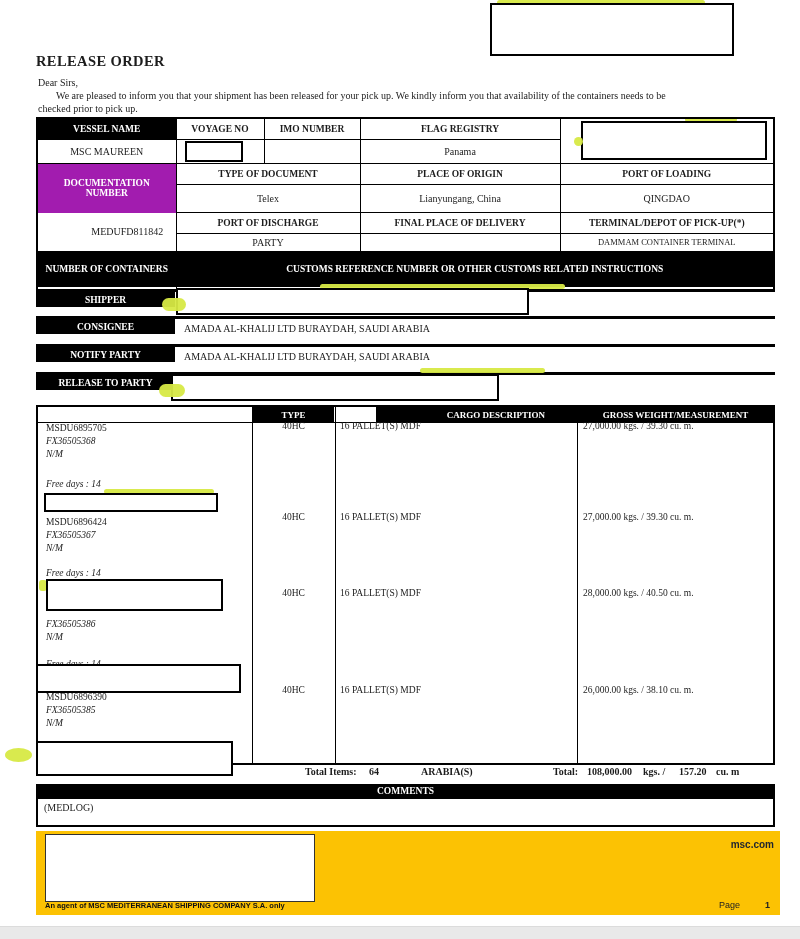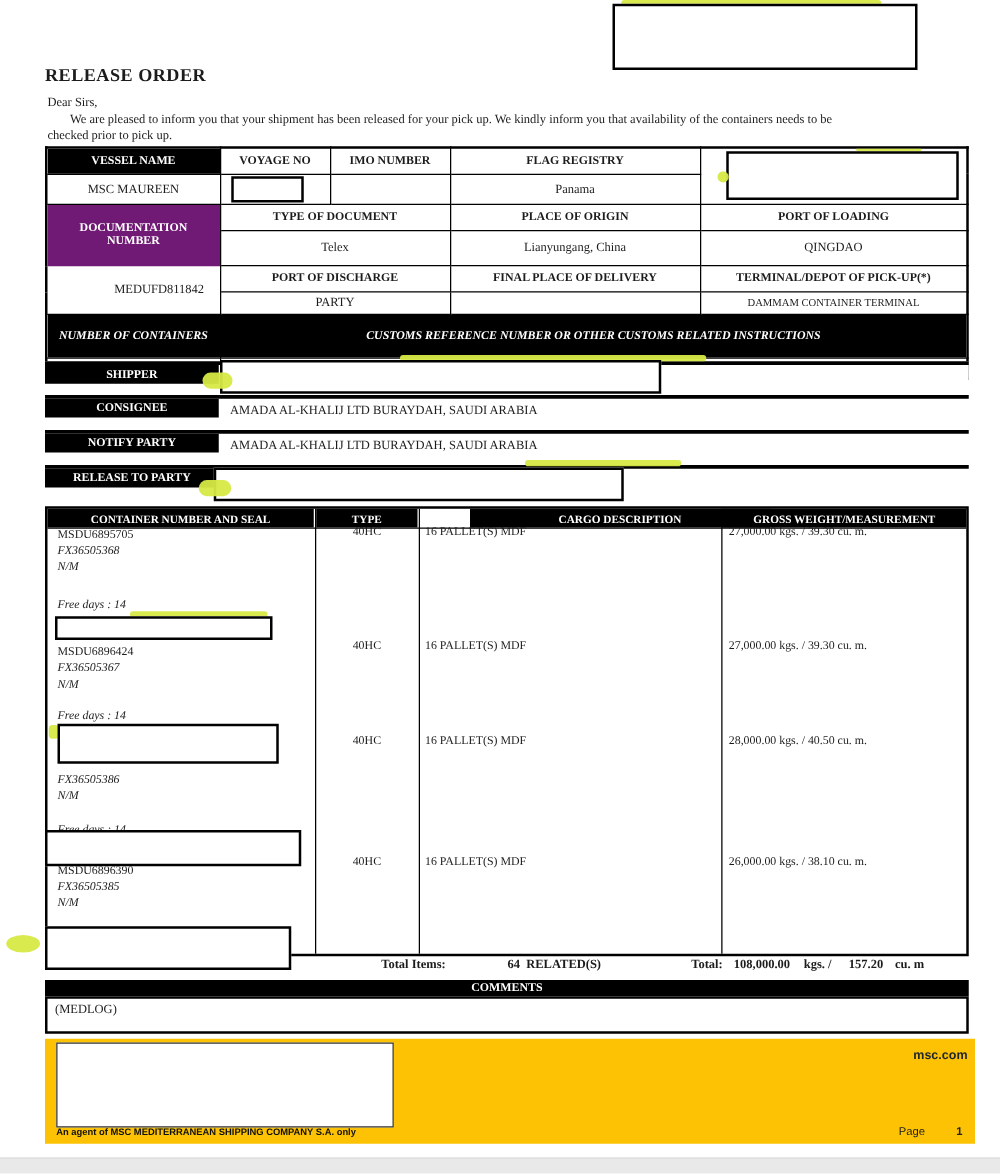--- a/index.html
+++ b/index.html
@@ -30,25 +30,25 @@
     position:absolute; left:36px; top:117px; width:739px;
     border-collapse:collapse; table-layout:fixed;
     border:2px solid #000;
   }
   .t1 th, .t1 td { border:1px solid #000; font-size:9.5px; text-align:center; vertical-align:middle; overflow:hidden; }
   .t1 th { font-weight:bold; }
   .t1 .blk { background:#000; color:#fff; }
   .t1 tr.ra { height:21px; } .t1 tr.rb { height:24px; }
   .t1 tr.rc { height:21px; } .t1 tr.rd { height:28px; }
   .t1 tr.re { height:21px; } .t1 tr.rf { height:17px; }
-  .t1 tr.rg { height:35px;font-style:italic; } .t1 tr.rh { height:17px; }
+  .t1 tr.rg { height:35px; } .t1 tr.rh { height:17px; }
   .t1 td.val { font-size:10px; }
   .t1 td.small { font-size:8.5px; }
   .doc-cell { padding:0; vertical-align:top; }
-  .doc-black { background:#701a75; color:#fff; font-weight:bold; font-size:9.5px; height:49px;
+  .doc-black { background:#a21caf; color:#fff; font-weight:bold; font-size:9.5px; height:49px;
                display:flex; align-items:center; justify-content:center; text-align:center; padding:0 18px; }
   .doc-value { height:38px; display:flex; align-items:center; justify-content:center; font-size:10px;padding-left:41px; }
   .t1 td.num { font-size:12.5px; }
   .refs { position:relative; text-align:left; }
   .refs .lbl1 { position:absolute; left:12px; top:3px; }
   .refs .v1 { position:absolute; left:72px; top:3px; }
   .refs .lbl2 { position:absolute; left:258px; top:3px; }
   .c5 { position:relative; }
 
   
@@ -199,21 +199,20 @@
   <div class="hl" style="left:420px; top:368px; width:125px; height:5px;"></div>
   <div class="redact" style="left:171px; top:374px; width:328px; height:27px;"></div>
   <div class="hl" style="left:159px; top:384px; width:26px; height:13px; border-radius:7px;"></div>
 
   <div class="t2">
     <div class="vline" style="left:214px;"></div>
     <div class="vline" style="left:297px;"></div>
     <div class="vline" style="left:539px;"></div>
     <div class="hline"></div>
 
-    <div class="hcell" style="left:0; width:213px;">CONTAINER NUMBER AND SEAL</div>
     <div class="hcell" style="left:215px; width:81px;">TYPE</div>
     <div class="hcell" style="left:298px; width:240px;margin-left:40px;">CARGO DESCRIPTION</div>
     <div class="hcell" style="left:540px; width:195px;">GROSS WEIGHT/MEASUREMENT</div>
 
     <div class="lblock" style="top:15px;">
       <div>MSDU6895705</div>
       <div class="seal">FX36505368</div>
       <div class="nm">N/M</div>
       <div class="freedays" style="margin-top:17px;">Free days : 14</div>
     </div>
@@ -254,22 +253,22 @@
   <div class="redact" style="left:44px; top:493px; width:174px; height:19px; z-index:21;"></div>
   <div class="hl" style="left:39px; top:580px; width:8px; height:11px; z-index:20;"></div>
   <div class="redact" style="left:46px; top:579px; width:177px; height:32px; z-index:21;"></div>
   <div class="redact" style="left:36px; top:664px; width:205px; height:29px; z-index:21;"></div>
   <div class="redact" style="left:36px; top:741px; width:197px; height:35px; z-index:21;"></div>
   <div class="hl dot" style="left:5px; top:748px; width:27px; height:14px; z-index:20;"></div>
 
 
   <div class="totals">
     <span class="b" style="left:269px;">Total Items:</span>
-    <span class="b" style="left:370px;text-align:right;">64</span>
-    <span class="b" style="left:385px;">RELATED(S)</span>
+    <span class="b" style="left:333px;text-align:right;">64</span>
+    <span class="b" style="left:385px;">ARABIA(S)</span>
     <span class="b" style="left:517px;">Total:</span>
     <span class="b" style="left:551px;">108,000.00</span>
     <span class="b" style="left:607px;">kgs. /</span>
     <span class="b" style="left:643px;">157.20</span>
     <span class="b" style="left:680px;">cu. m</span>
   </div>
 
   <div class="comments-bar">COMMENTS</div>
   <div class="comments-box">(MEDLOG)</div>
 

